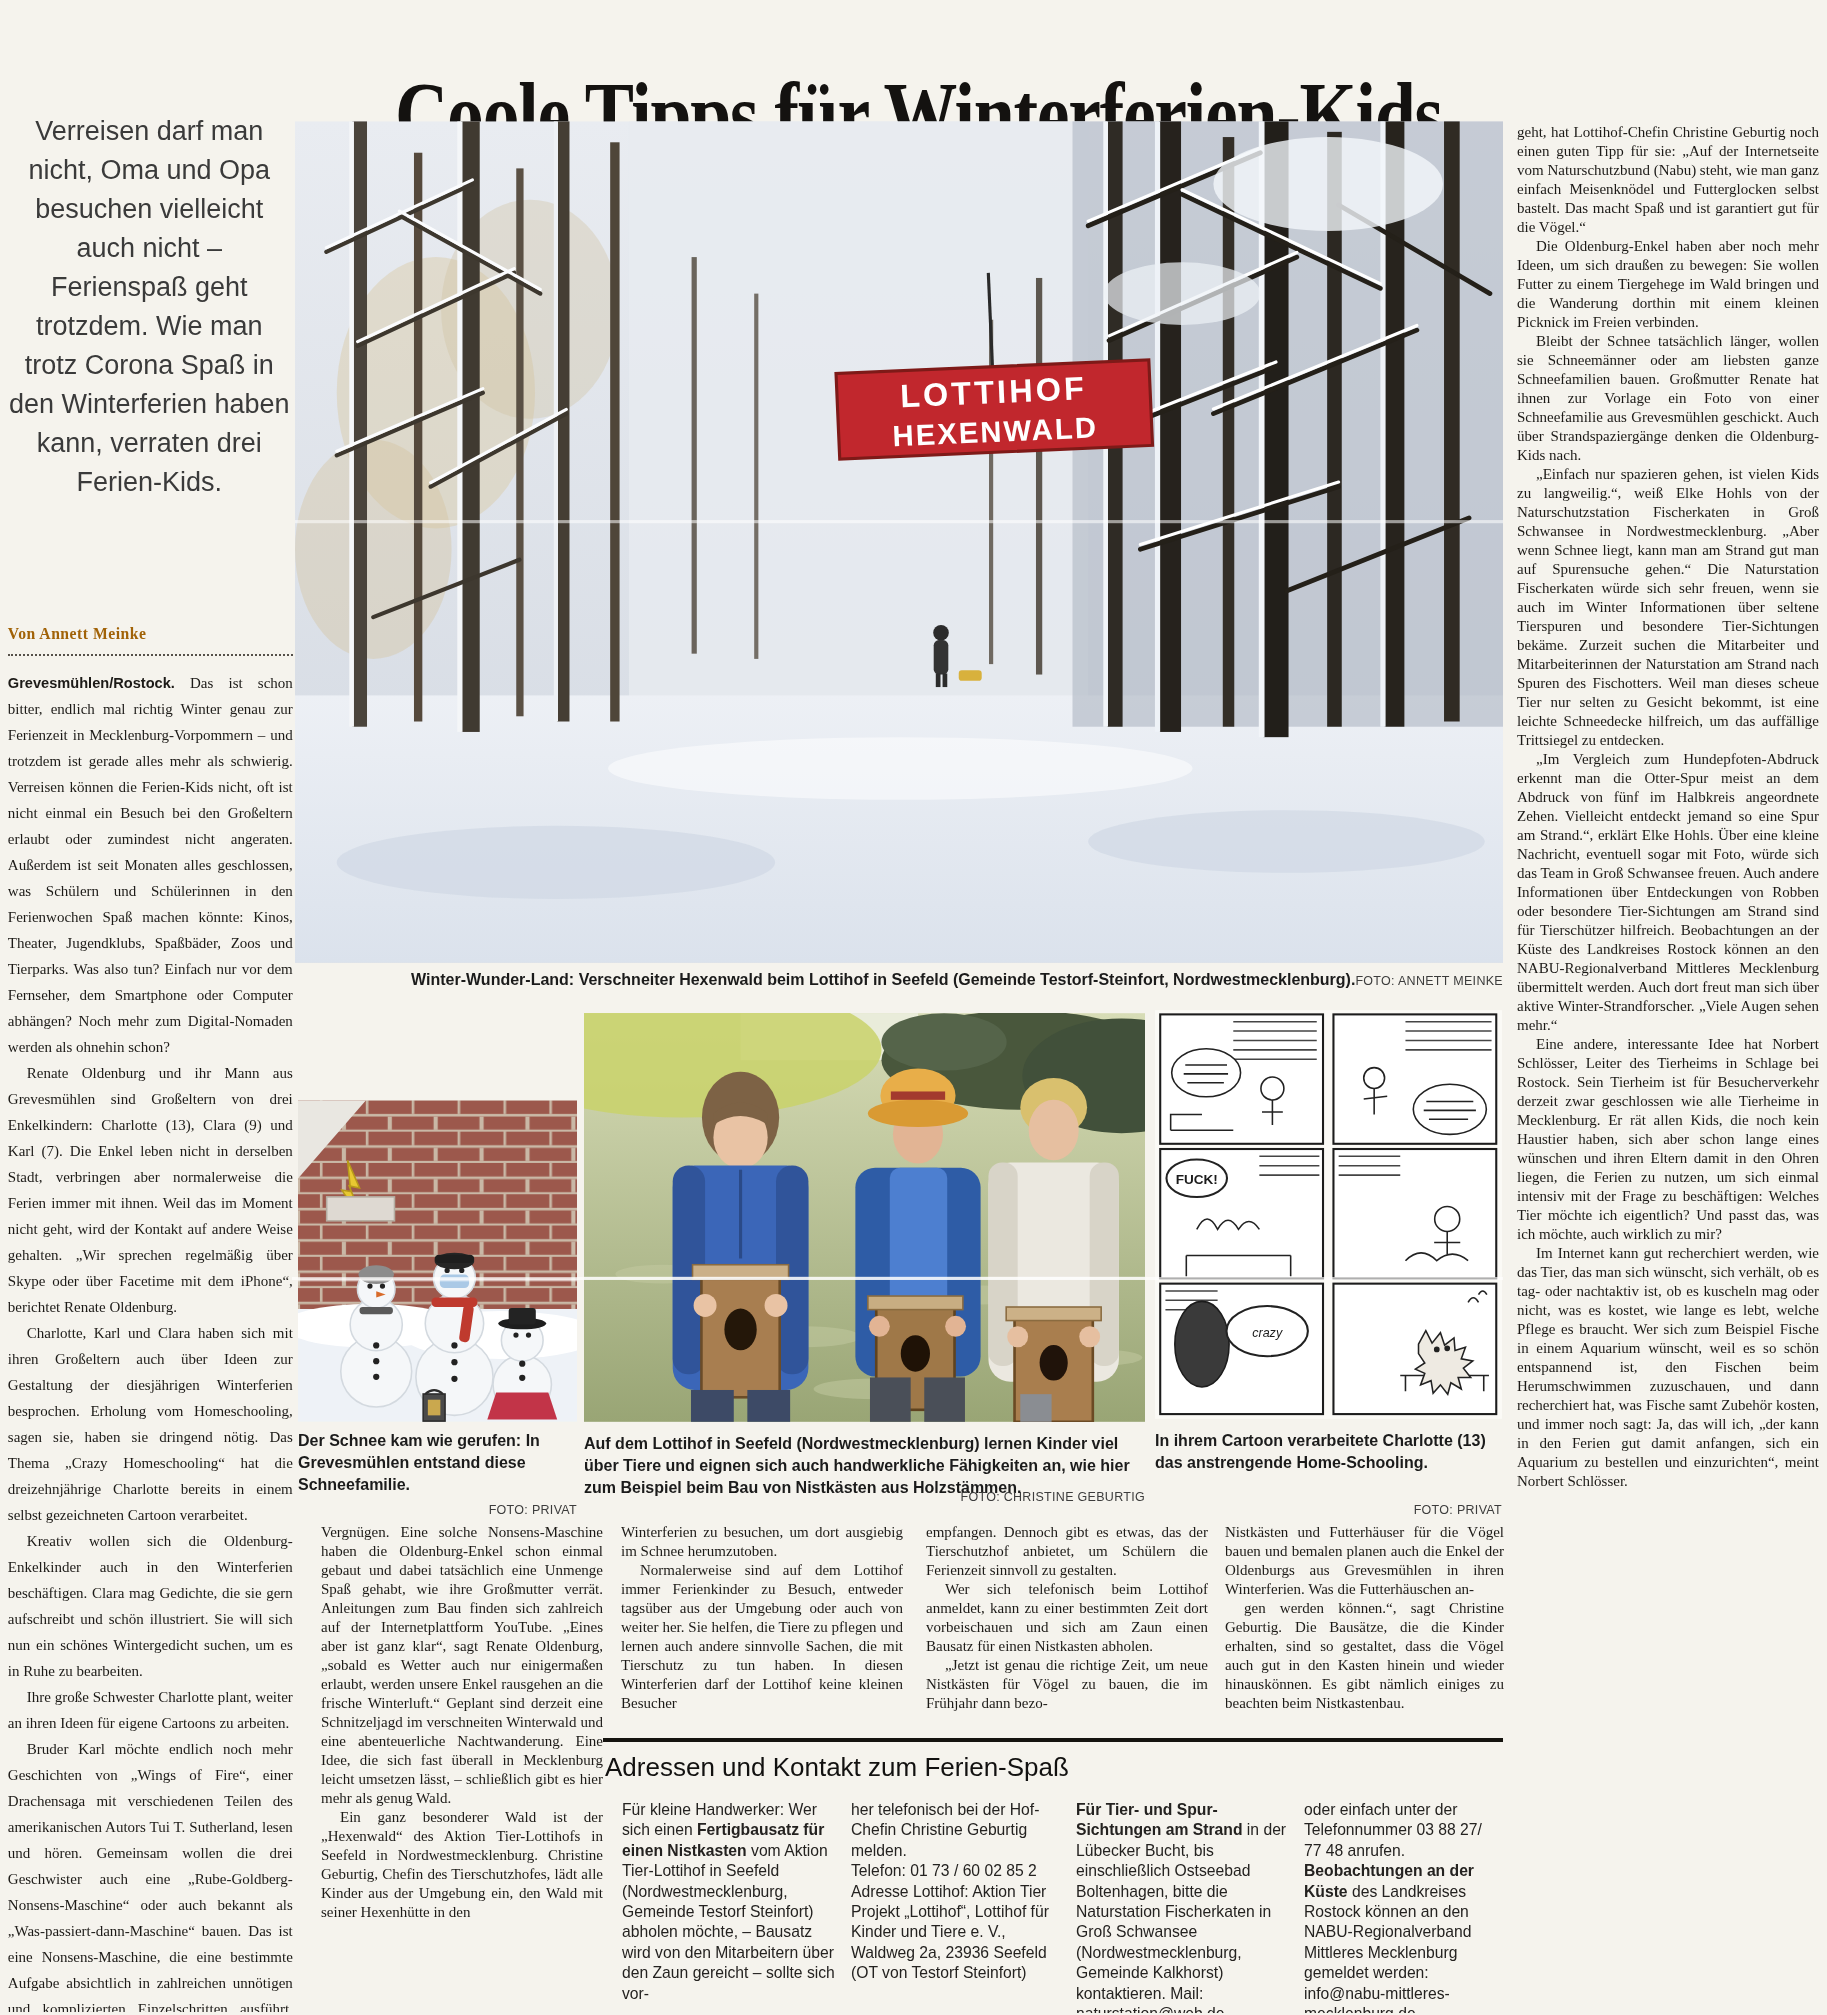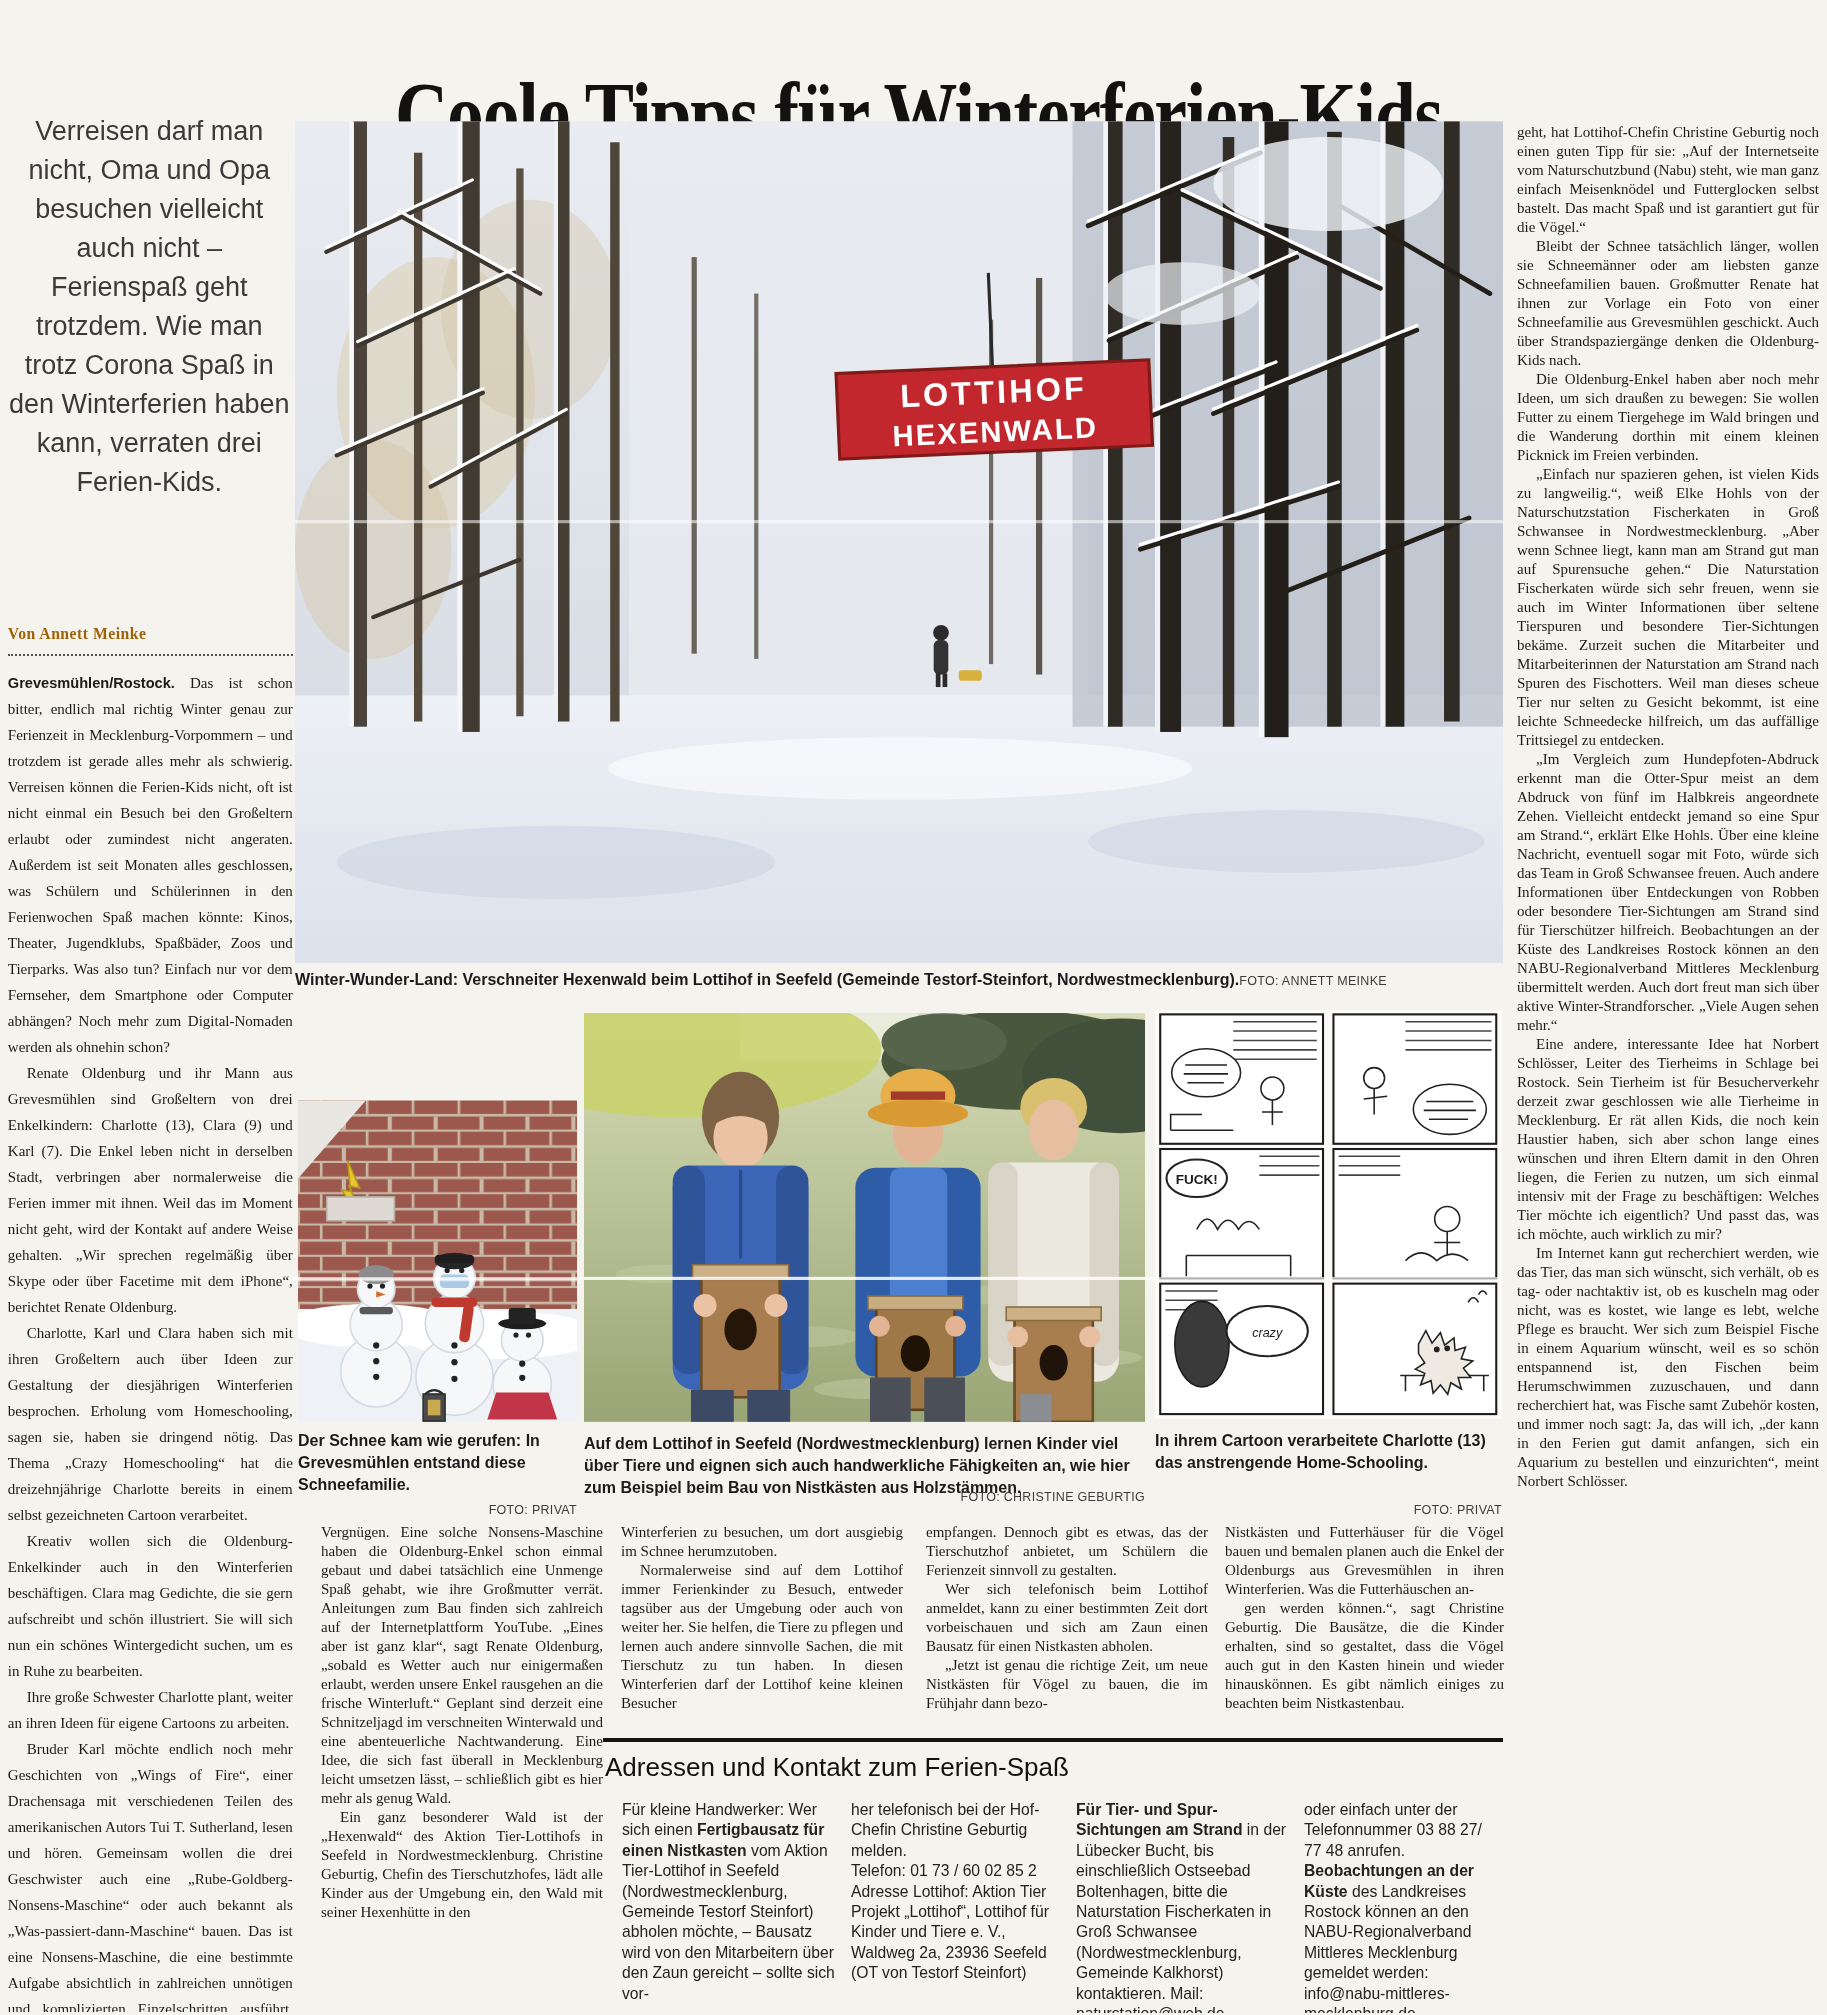--- a/index.html
+++ b/index.html
@@ -30,21 +30,21 @@
   
   .photo{display:block;}
   #main-photo{left:295px;top:121px;}
   #snowmen-photo{left:298px;top:1100px;}
   #kids-photo{left:584px;top:1013px;}
   #cartoon-photo{left:1155px;top:1010px;}
   
   .cap{font-family:"Liberation Sans",sans-serif;font-weight:700;font-size:16px;line-height:22px;color:#1b1b1b;}
   .credit{font-family:"Liberation Sans",sans-serif;font-weight:400;font-size:12.5px;
     letter-spacing:0.3px;color:#3c3c3c;white-space:nowrap;}
-  #main-caption{left:295px;top:969px;width:1208px;display:flex;justify-content:flex-start;align-items:baseline;}
+  #main-caption{left:295px;top:969px;width:1208px;display:flex;justify-content:flex-end;align-items:baseline;}
   .capblock{position:absolute;}
   .capblock .credit{position:absolute;right:0;bottom:2.1px;}
   #cap-snowmen{left:298px;top:1430px;width:279px;height:89px;}
   #cap-kids{left:584px;top:1433px;width:561px;height:73px;}
   #cap-cartoon{left:1155px;top:1430px;width:347px;height:89px;}
   
   #infobox-rule{left:603px;top:1738px;width:900px;height:3.7px;background:#15130f;}
   #infobox-title{left:605px;top:1752px;width:899px;font-family:"Liberation Sans",sans-serif;
     font-weight:400;font-size:26px;line-height:31px;color:#121110;}
   .infocol{font-family:"Liberation Sans",sans-serif;font-size:15.7px;line-height:20.4px;
@@ -375,22 +375,22 @@
 <div id="info-col3" class="abs infocol">
     <p><b>Für Tier- und Spur-Sichtungen am Strand</b> in der Lübecker Bucht, bis einschließlich Ostseebad Boltenhagen, bitte die Naturstation Fischerkaten in Groß Schwansee (Nordwestmecklenburg, Gemeinde Kalkhorst) kontaktieren. Mail: naturstation@web.de</p>
   </div>
 <div id="info-col4" class="abs infocol">
     <p>oder einfach unter der Telefonnummer  03 88 27/ 77 48 anrufen.</p>
     <p><b>Beobachtungen an der Küste</b> des Landkreises Rostock können an den NABU-Regionalverband Mittleres Mecklenburg gemeldet werden: info@nabu-mittleres-mecklenburg.de</p>
   </div>
 
 <div id="right-body" class="abs bodycol">
     <p>geht, hat Lottihof-Chefin Christine Geburtig noch einen guten Tipp für sie: „Auf der Internetseite vom Naturschutzbund (Nabu) steht, wie man ganz einfach Meisenknödel und Futterglocken selbst bastelt. Das macht Spaß und ist garantiert gut für die Vögel.“</p>
+    <p>Die Oldenburg-Enkel haben aber noch mehr Ideen, um sich draußen zu bewegen: Sie wollen Futter zu einem Tiergehege im Wald bringen und die Wanderung dorthin mit einem kleinen Picknick im Freien verbinden.</p>
     <p>Bleibt der Schnee tatsächlich länger, wollen sie Schneemänner oder am liebsten ganze Schneefamilien bauen. Großmutter Renate hat ihnen zur Vorlage ein Foto von einer Schneefamilie aus Grevesmühlen geschickt. Auch über Strandspaziergänge denken die Oldenburg-Kids nach.</p>
-    <p>Die Oldenburg-Enkel haben aber noch mehr Ideen, um sich draußen zu bewegen: Sie wollen Futter zu einem Tiergehege im Wald bringen und die Wanderung dorthin mit einem kleinen Picknick im Freien verbinden.</p>
     <p>„Einfach nur spazieren gehen, ist vielen Kids zu langweilig.“, weiß Elke Hohls von der Naturschutzstation Fischerkaten in Groß Schwansee in Nordwestmecklenburg. „Aber wenn Schnee liegt, kann man am Strand gut man auf Spurensuche gehen.“ Die Naturstation Fischerkaten würde sich sehr freuen, wenn sie auch im Winter Informationen über seltene Tierspuren und besondere Tier-Sichtungen bekäme. Zurzeit suchen die Mitarbeiter und Mitarbeiterinnen der Naturstation am Strand nach Spuren des Fischotters. Weil man dieses scheue Tier nur selten zu Gesicht bekommt, ist eine leichte Schneedecke hilfreich, um das auffällige Trittsiegel zu entdecken.</p>
     <p>„Im Vergleich zum Hundepfoten-Abdruck erkennt man die Otter-Spur meist an dem Abdruck von fünf im Halbkreis angeordnete Zehen. Vielleicht entdeckt jemand so eine Spur am Strand.“, erklärt Elke Hohls. Über eine kleine Nachricht, eventuell sogar mit Foto, würde sich das Team in Groß Schwansee freuen. Auch andere Informationen über Entdeckungen von Robben oder besondere Tier-Sichtungen am Strand sind für Tierschützer hilfreich. Beobachtungen an der Küste des Landkreises Rostock können an den NABU-Regionalverband Mittleres Mecklenburg übermittelt werden. Auch dort freut man sich über aktive Winter-Strandforscher. „Viele Augen sehen mehr.“</p>
     <p>Eine andere, interessante Idee hat Norbert Schlösser, Leiter des Tierheims in Schlage bei Rostock. Sein Tierheim ist für Besucherverkehr derzeit zwar geschlossen wie alle Tierheime in Mecklenburg. Er rät allen Kids, die noch kein Haustier haben, sich aber schon lange eines wünschen und ihren Eltern damit in den Ohren liegen, die Ferien zu nutzen, um sich einmal intensiv mit der Frage zu beschäftigen: Welches Tier möchte ich eigentlich? Und passt das, was ich möchte, auch wirklich zu mir?</p>
     <p>Im Internet kann gut recherchiert werden, wie das Tier, das man sich wünscht, sich verhält, ob es tag- oder nachtaktiv ist, ob es kuscheln mag oder nicht, was es kostet, wie lange es lebt, welche Pflege es braucht. Wer sich zum Beispiel Fische in einem Aquarium wünscht, weil es so schön entspannend ist, den Fischen beim Herumschwimmen zuzuschauen, und dann recherchiert hat, was Fische samt Zubehör kosten, und immer noch sagt: Ja, das will ich, „der kann in den Ferien gut damit anfangen, sich ein Aquarium zu bestellen und einzurichten“, meint Norbert Schlösser.</p>
   </div>
 
 <div class="abs fold"></div>
 
 
 </body></html>

